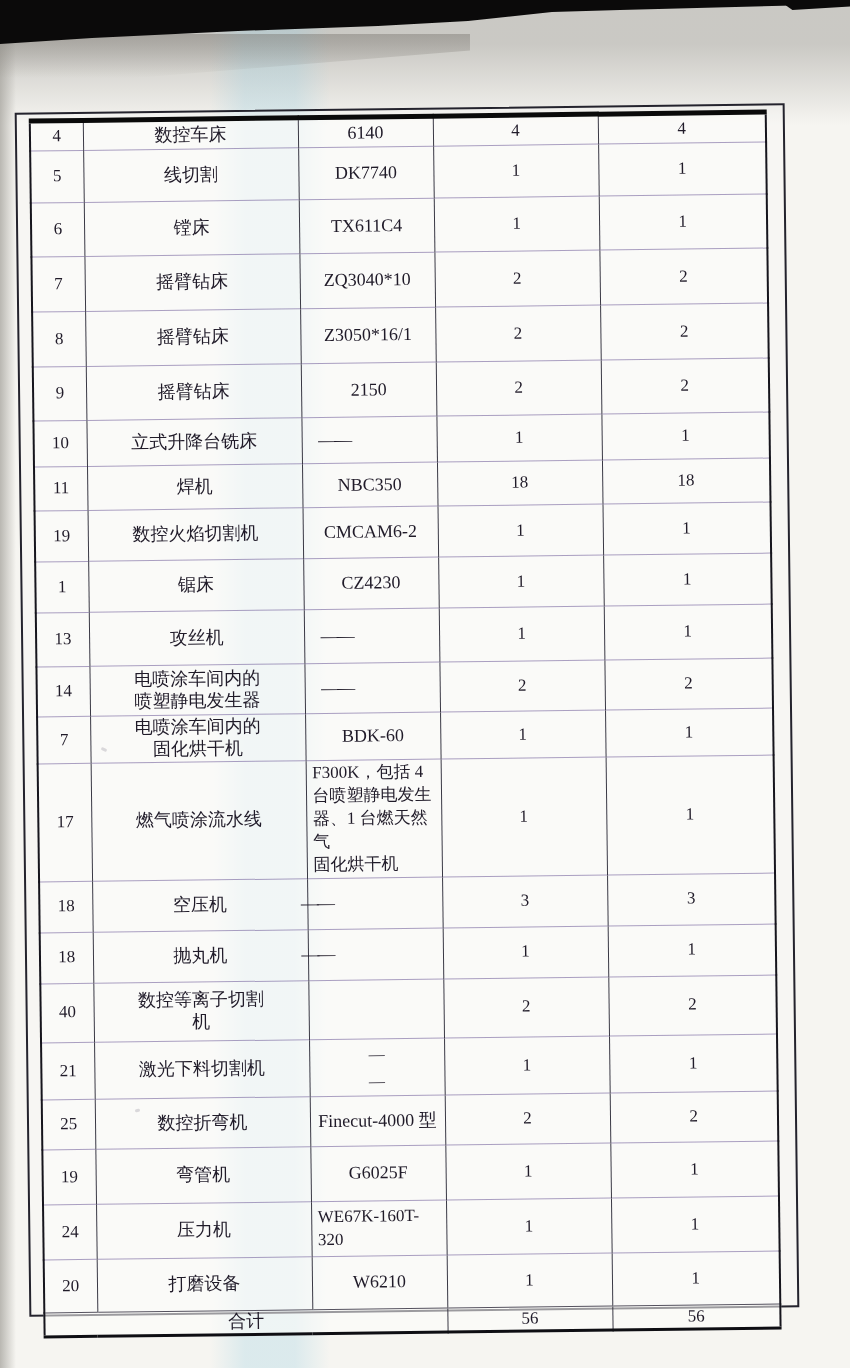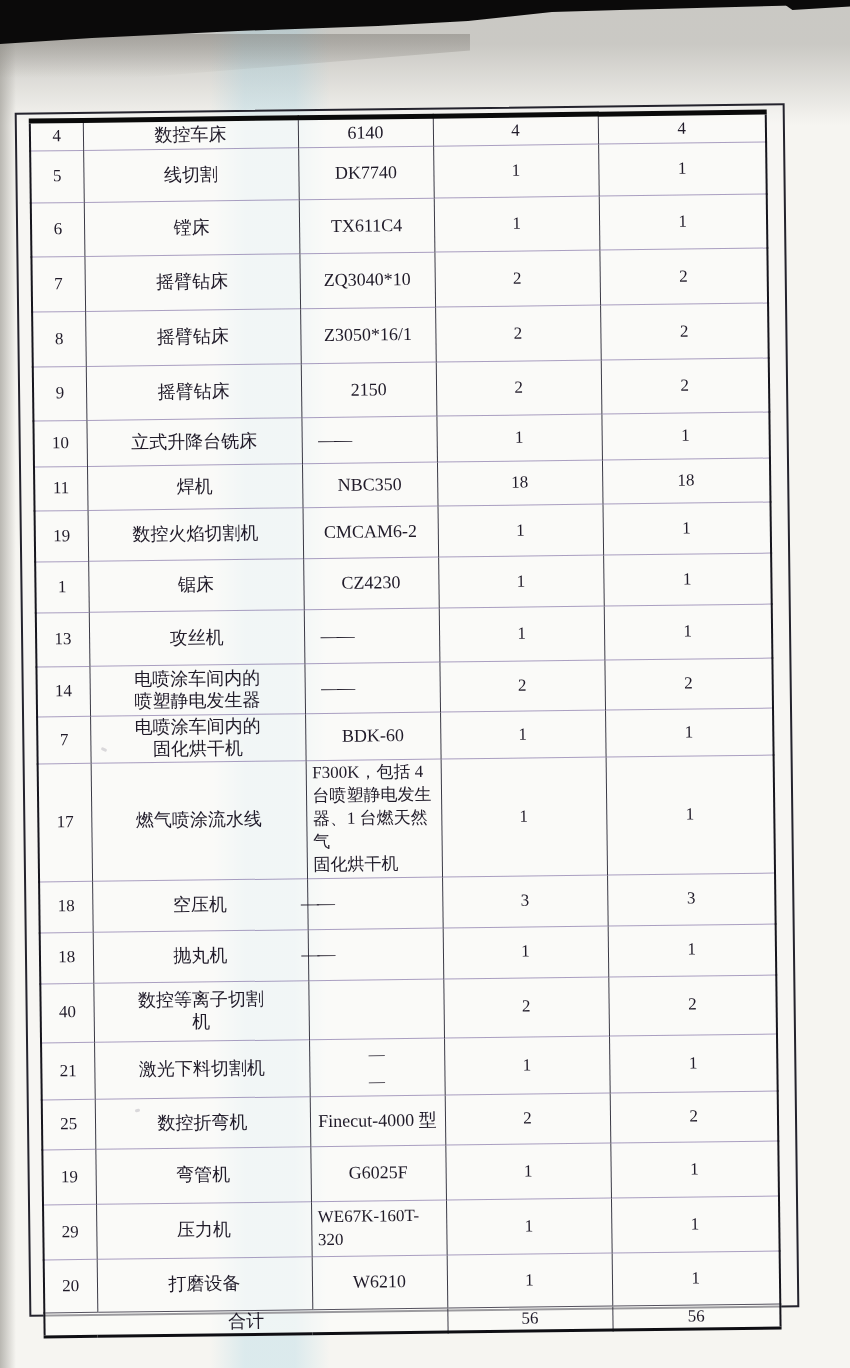--- a/index.html
+++ b/index.html
@@ -242,21 +242,21 @@
     <td class="qty">2</td>
   </tr>
           <tr class="r23">
     <td class="no">19</td>
     <td class="name">弯管机</td>
     <td class="model">G6025F</td>
     <td class="qty">1</td>
     <td class="qty">1</td>
   </tr>
           <tr class="r24">
-    <td class="no">29</td>
+    <td class="no">24</td>
     <td class="name">压力机</td>
     <td class="model left">WE67K-160T-
 320</td>
     <td class="qty">1</td>
     <td class="qty">1</td>
   </tr>
           <tr class="r25">
     <td class="no">20</td>
     <td class="name">打磨设备</td>
     <td class="model">W6210</td>

